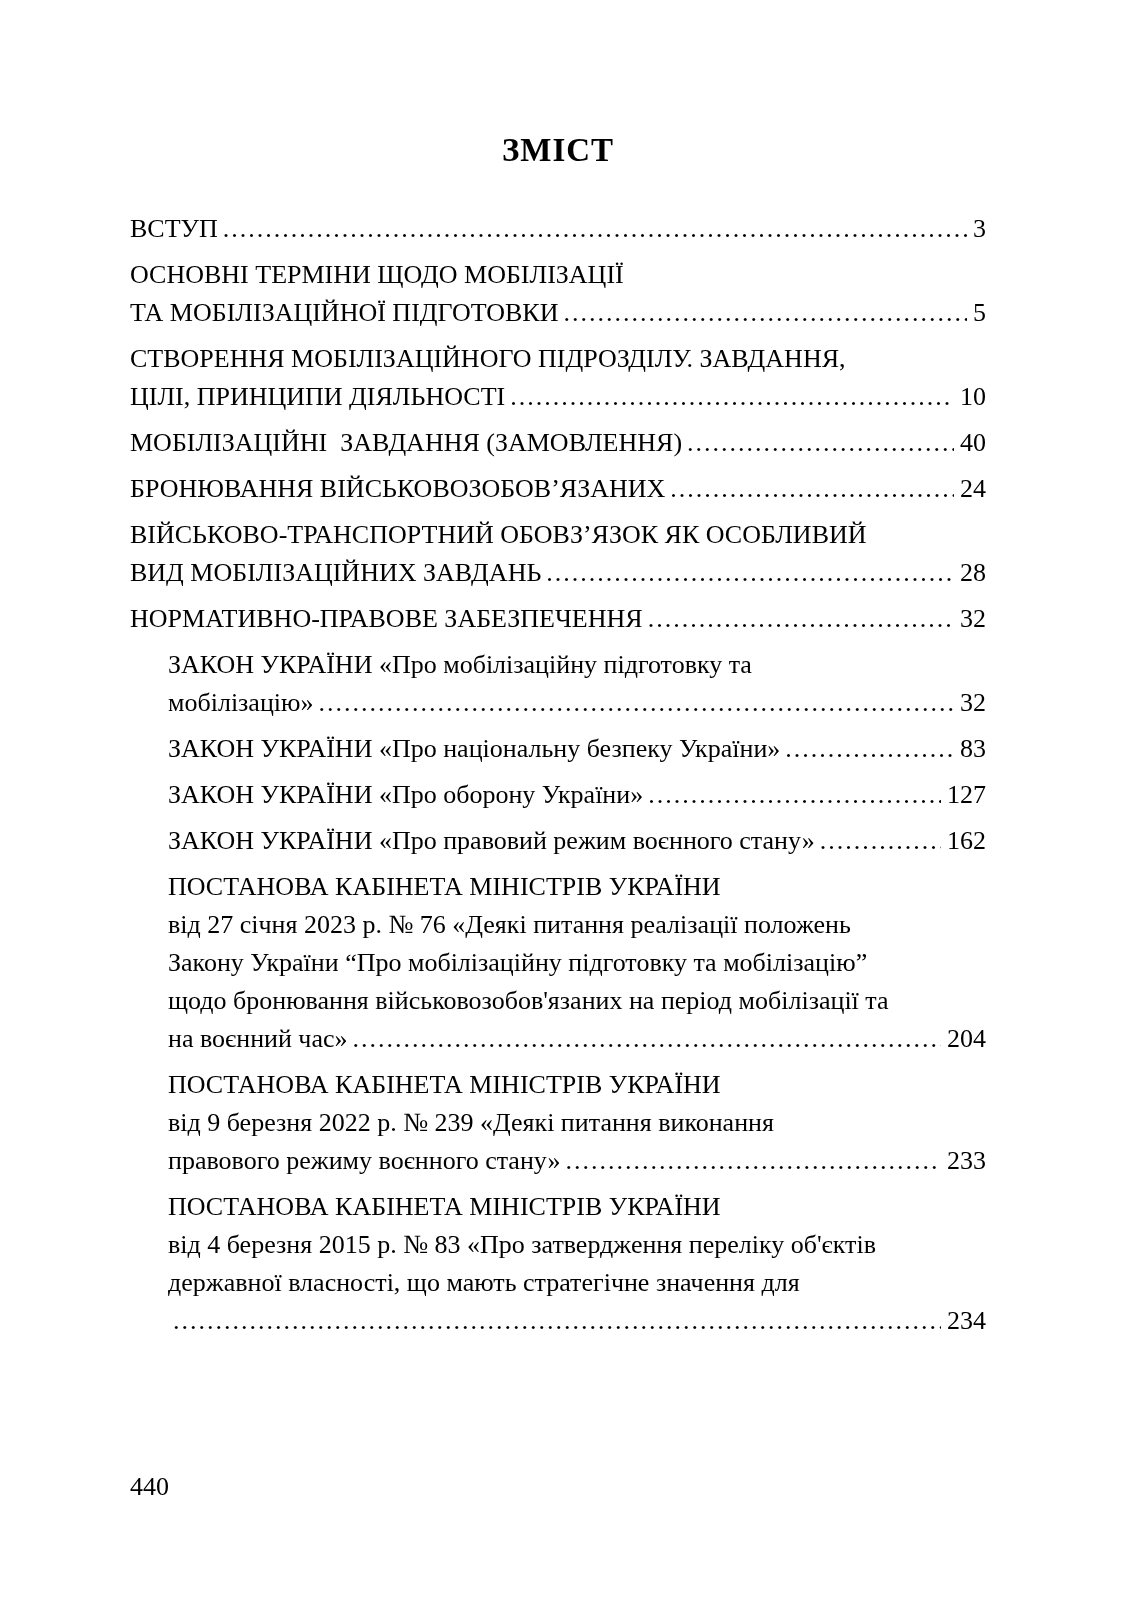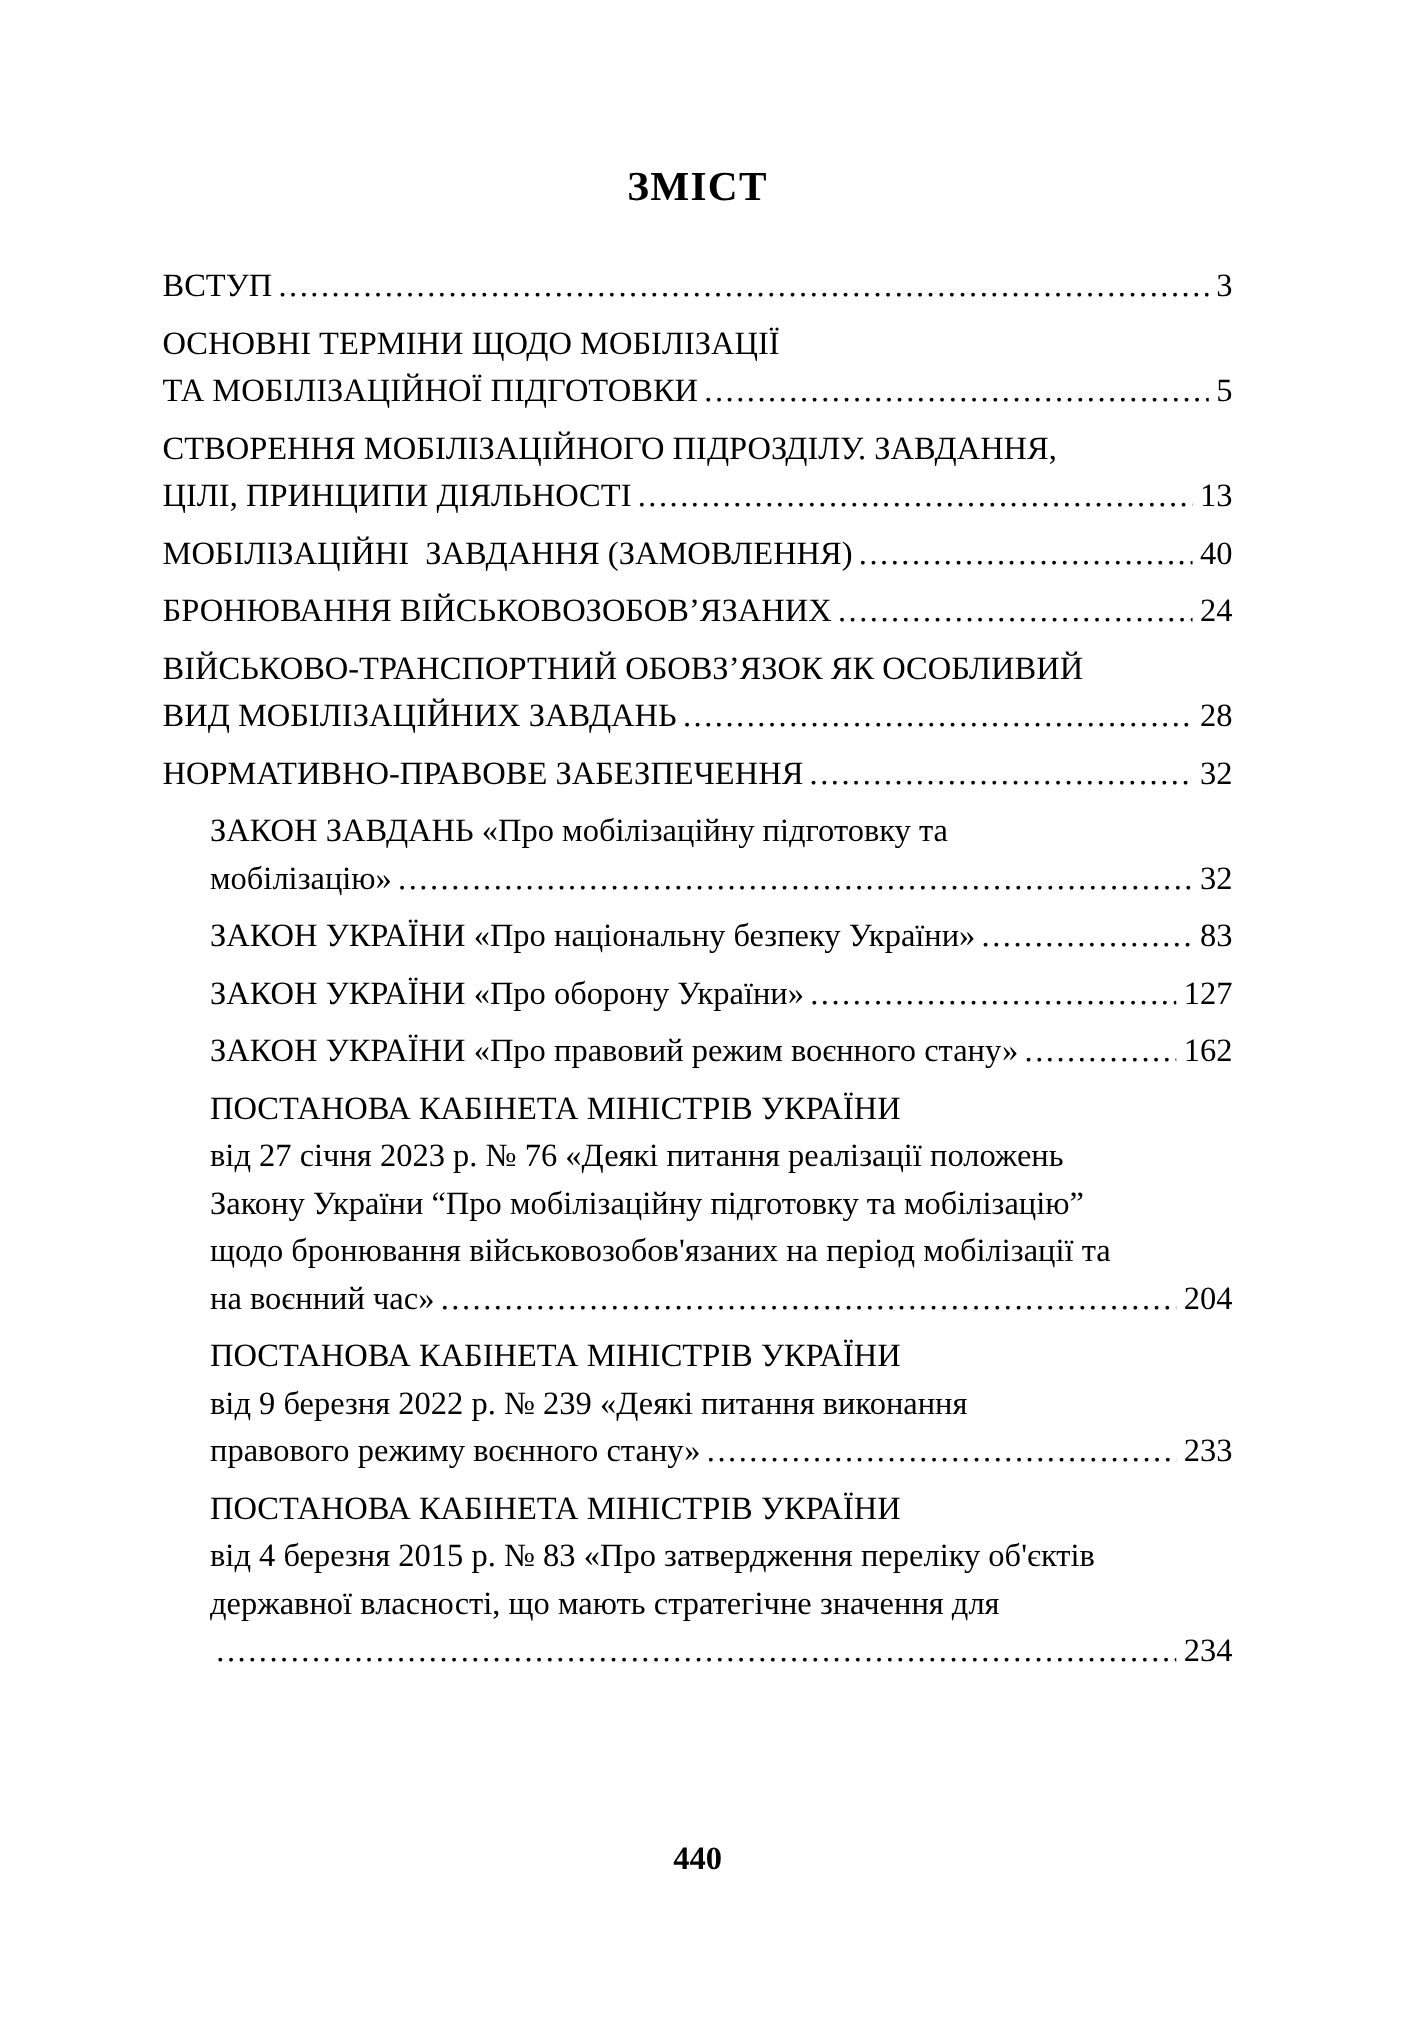--- a/index.html
+++ b/index.html
@@ -62,59 +62,58 @@
   .page-num {
     flex: 0 0 auto;
     white-space: pre;
     margin-left: 6px;
   }
   .footer-page-number {
     position: absolute;
     left: 130px;
     right: 156px;
     top: 1468px;
-    text-align: center;
+    text-align: left;
     font-size: 26px;
     line-height: 38px;
-    font-weight: bold;
   }
 </style>
 </head>
 <body>
 
 <div class="page">
   <h1 class="doc-title">ЗМІСТ</h1>
 
   <div class="toc">
       <div class="toc-entry level-0">
         <div class="toc-line with-leader"><span class="line-text">ВСТУП</span><span class="leader">........................................................................................................................................................................................................</span><span class="page-num">3</span></div>
       </div>
       <div class="toc-entry level-0">
         <div class="toc-line">ОСНОВНІ ТЕРМІНИ ЩОДО МОБІЛІЗАЦІЇ</div>
         <div class="toc-line with-leader"><span class="line-text">ТА МОБІЛІЗАЦІЙНОЇ ПІДГОТОВКИ</span><span class="leader">........................................................................................................................................................................................................</span><span class="page-num">5</span></div>
       </div>
       <div class="toc-entry level-0">
         <div class="toc-line">СТВОРЕННЯ МОБІЛІЗАЦІЙНОГО ПІДРОЗДІЛУ. ЗАВДАННЯ,</div>
-        <div class="toc-line with-leader"><span class="line-text">ЦІЛІ, ПРИНЦИПИ ДІЯЛЬНОСТІ</span><span class="leader">........................................................................................................................................................................................................</span><span class="page-num">13</span></div>
+        <div class="toc-line with-leader"><span class="line-text">ЦІЛІ, ПРИНЦИПИ ДІЯЛЬНОСТІ</span><span class="leader">........................................................................................................................................................................................................</span><span class="page-num">10</span></div>
       </div>
       <div class="toc-entry level-0">
         <div class="toc-line with-leader"><span class="line-text">МОБІЛІЗАЦІЙНІ  ЗАВДАННЯ (ЗАМОВЛЕННЯ)</span><span class="leader">........................................................................................................................................................................................................</span><span class="page-num">40</span></div>
       </div>
       <div class="toc-entry level-0">
         <div class="toc-line with-leader"><span class="line-text">БРОНЮВАННЯ ВІЙСЬКОВОЗОБОВ’ЯЗАНИХ</span><span class="leader">........................................................................................................................................................................................................</span><span class="page-num">24</span></div>
       </div>
       <div class="toc-entry level-0">
         <div class="toc-line">ВІЙСЬКОВО-ТРАНСПОРТНИЙ ОБОВЗ’ЯЗОК ЯК ОСОБЛИВИЙ</div>
         <div class="toc-line with-leader"><span class="line-text">ВИД МОБІЛІЗАЦІЙНИХ ЗАВДАНЬ</span><span class="leader">........................................................................................................................................................................................................</span><span class="page-num">28</span></div>
       </div>
       <div class="toc-entry level-0">
         <div class="toc-line with-leader"><span class="line-text">НОРМАТИВНО-ПРАВОВЕ ЗАБЕЗПЕЧЕННЯ</span><span class="leader">........................................................................................................................................................................................................</span><span class="page-num">32</span></div>
       </div>
       <div class="toc-entry level-1">
-        <div class="toc-line">ЗАКОН ЗАВДАНЬ «Про мобілізаційну підготовку та</div>
+        <div class="toc-line">ЗАКОН УКРАЇНИ «Про мобілізаційну підготовку та</div>
         <div class="toc-line with-leader"><span class="line-text">мобілізацію»</span><span class="leader">........................................................................................................................................................................................................</span><span class="page-num">32</span></div>
       </div>
       <div class="toc-entry level-1">
         <div class="toc-line with-leader"><span class="line-text">ЗАКОН УКРАЇНИ «Про національну безпеку України»</span><span class="leader">........................................................................................................................................................................................................</span><span class="page-num">83</span></div>
       </div>
       <div class="toc-entry level-1">
         <div class="toc-line with-leader"><span class="line-text">ЗАКОН УКРАЇНИ «Про оборону України»</span><span class="leader">........................................................................................................................................................................................................</span><span class="page-num">127</span></div>
       </div>
       <div class="toc-entry level-1">
         <div class="toc-line with-leader"><span class="line-text">ЗАКОН УКРАЇНИ «Про правовий режим воєнного стану»</span><span class="leader">........................................................................................................................................................................................................</span><span class="page-num">162</span></div>

